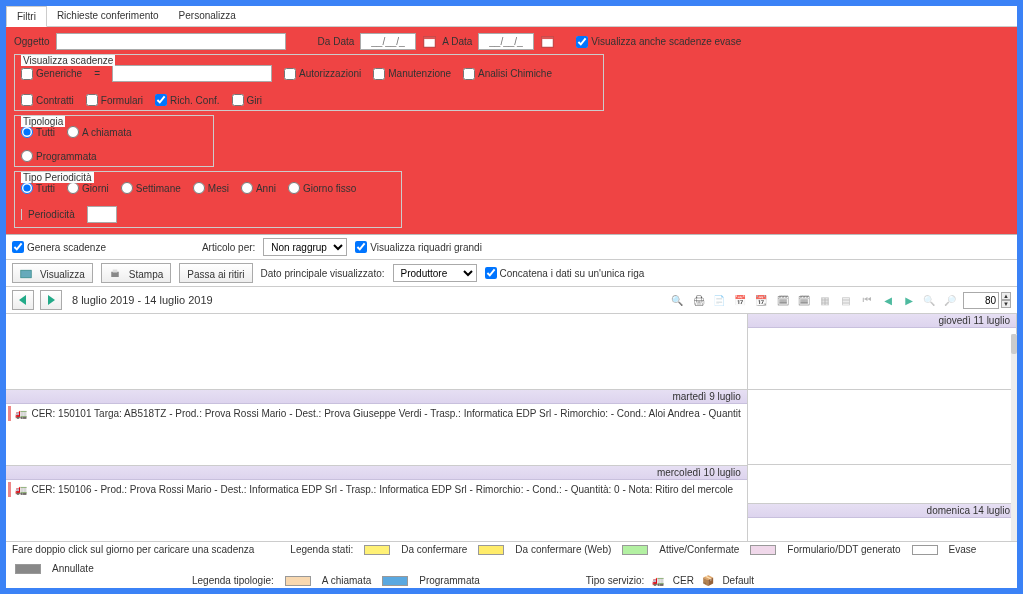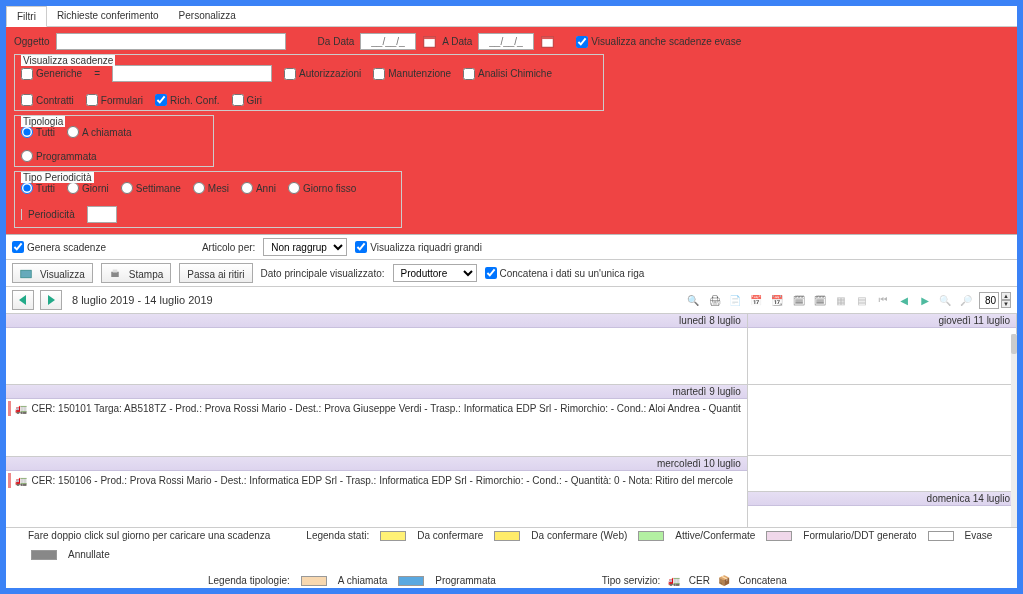--- a/index.html
+++ b/index.html
@@ -35,39 +35,39 @@
 .icon-btn-sm { width: 20px; height: 20px; border: 1px solid #aaa; background: linear-gradient(#fff,#eee); display: inline-flex; align-items: center; justify-content: center; cursor: pointer; }
 .icon-btn-red { color: #c00; border-color: #c88; background: linear-gradient(#fff,#fdd); }
 
 
 .nav-row { display: flex; align-items: center; padding: 3px 6px; gap: 6px; border-bottom: 1px solid #ccc; }
 .nav-btn { width: 22px; height: 20px; border: 1px solid #aaa; background: linear-gradient(#fff,#eee); display: flex; align-items: center; justify-content: center; cursor: pointer; }
 .date-range { font-size: 11px; margin-left: 4px; }
 .cal-toolbar { margin-left: auto; display: flex; gap: 3px; align-items: center; }
 .cal-tool { width: 18px; height: 18px; display: inline-flex; align-items: center; justify-content: center; cursor: pointer; opacity: 0.8; }
 .cal-tool.disabled { opacity: 0.35; }
-.num-box { width: 20px; border: 1px solid #aaa; height: 17px; text-align: right; padding-right: 2px; }
+.num-box { width: 36px; border: 1px solid #aaa; height: 17px; text-align: right; padding-right: 2px; }
 .spinner { display:inline-flex; flex-direction:column; margin-left:-1px; }
 .sp-btn { width:10px; height:8px; font-size:6px; border:1px solid #aaa; background:#eee; text-align:center; line-height:6px; cursor:pointer;}
 
 
 .calendar { flex: 1; display: flex; overflow: hidden; position: relative; }
 .col { flex: 1; display: flex; flex-direction: column; border-right: 1px solid #ccc; }
 .col:last-child { border-right: none; }
 .day-cell { flex: 1; border-bottom: 1px solid #ccc; display: flex; flex-direction: column; overflow: hidden; }
 .day-cell:last-child { border-bottom: none; }
 .day-header { background: linear-gradient(#e6dff3, #ddd4ee); text-align: right; padding: 1px 6px; font-size: 10px; color: #333; border-bottom: 1px solid #c8c0dd; }
 .day-body { flex: 1; background: #fff; position: relative; }
 .event { display: flex; align-items: center; gap: 4px; background: #fff; border-left: 3px solid #e88; padding: 2px 4px; margin: 2px; font-size: 10px; white-space: nowrap; overflow: hidden; }
 .event-icon { font-size: 10px; }
 .scroll-ind { position: absolute; right: 0; top: 20px; bottom: 0; width: 6px; background: #eee; }
 .scroll-thumb { position:absolute; left:0; right:0; height:20px; background:#ccc; border-radius:2px; }
 
 
-.footer { border-top: 1px solid #ccc; padding: 2px 22px; font-size: 10px; display: flex; flex-direction: column; gap: 15px; background: #fff; }
+.footer { border-top: 1px solid #ccc; padding: 2px 6px; font-size: 10px; display: flex; flex-direction: column; gap: 1px; background: #fff; }
 .legend-row { display: flex; align-items: center; gap: 8px; flex-wrap: wrap; }
 .swatch { display: inline-block; width: 26px; height: 10px; border: 1px solid #999; vertical-align: middle; margin: 0 3px; }
 .sw-yellow { background: #ffec6a; }
 .sw-yellow2 { background: #fff176; }
 .sw-green { background: #b3f0a2; }
 .sw-pink { background: #f0d8ea; }
 .sw-white { background: #fff; }
 .sw-gray { background: #888; }
 .sw-peach { background: #f8d8b0; }
 .sw-blue { background: #5aa8e0; }
@@ -274,21 +274,20 @@
     <span class="spinner">
           <span class="sp-btn">▲</span>
           <span class="sp-btn">▼</span>
         </span>
   </div>
 </div>
 
 <div class="calendar">
   <div class="col">
     <div class="day-cell">
-      <div class="day-header">lunedì 8 luglio</div>
       <div class="day-body"></div>
     </div>
     <div class="day-cell">
       <div class="day-header">martedì 9 luglio</div>
       <div class="day-body">
         <div class="event">
           <span class="event-icon">🚛</span>
           <span>CER: 150101 Targa: AB518TZ - Prod.: Prova Rossi Mario - Dest.: Prova Giuseppe Verdi - Trasp.: Informatica EDP Srl - Rimorchio:  - Cond.: Aloi Andrea - Quantit</span>
         </div>
       </div>
@@ -347,17 +346,17 @@
     <span>Legenda tipologie:</span>
     <span class="swatch sw-peach"></span>
         <span>A chiamata</span>
     <span class="swatch sw-blue"></span>
         <span>Programmata</span>
     <span style="width:90px"></span>
     <span>Tipo servizio:</span>
     <span>🚛</span>
         <span>CER</span>
     <span>📦</span>
-        <span>Concatena</span>
+        <span>Default</span>
   </div>
 </div>
 
 </div>
 
 </body></html>

